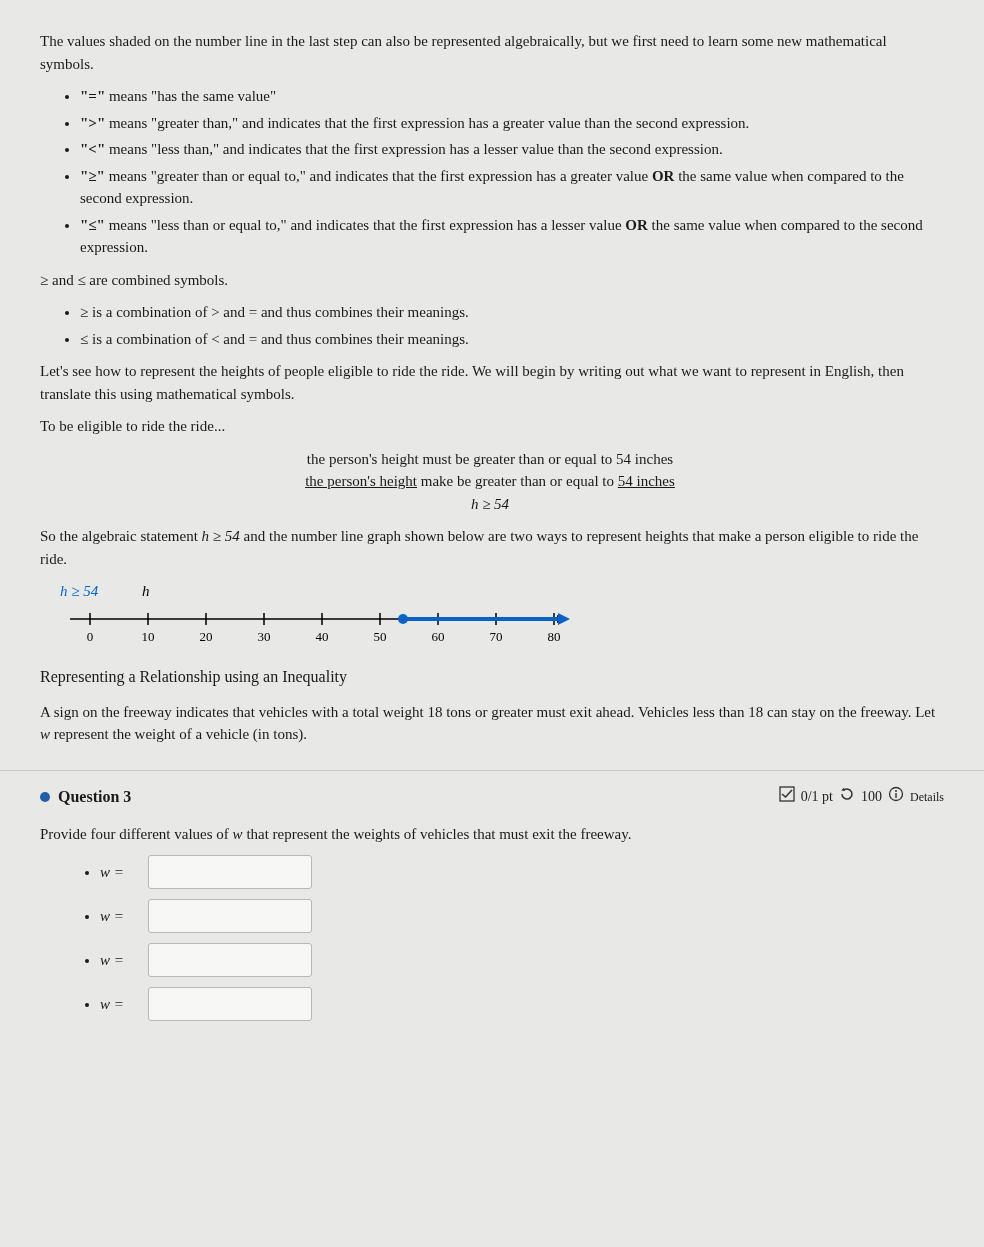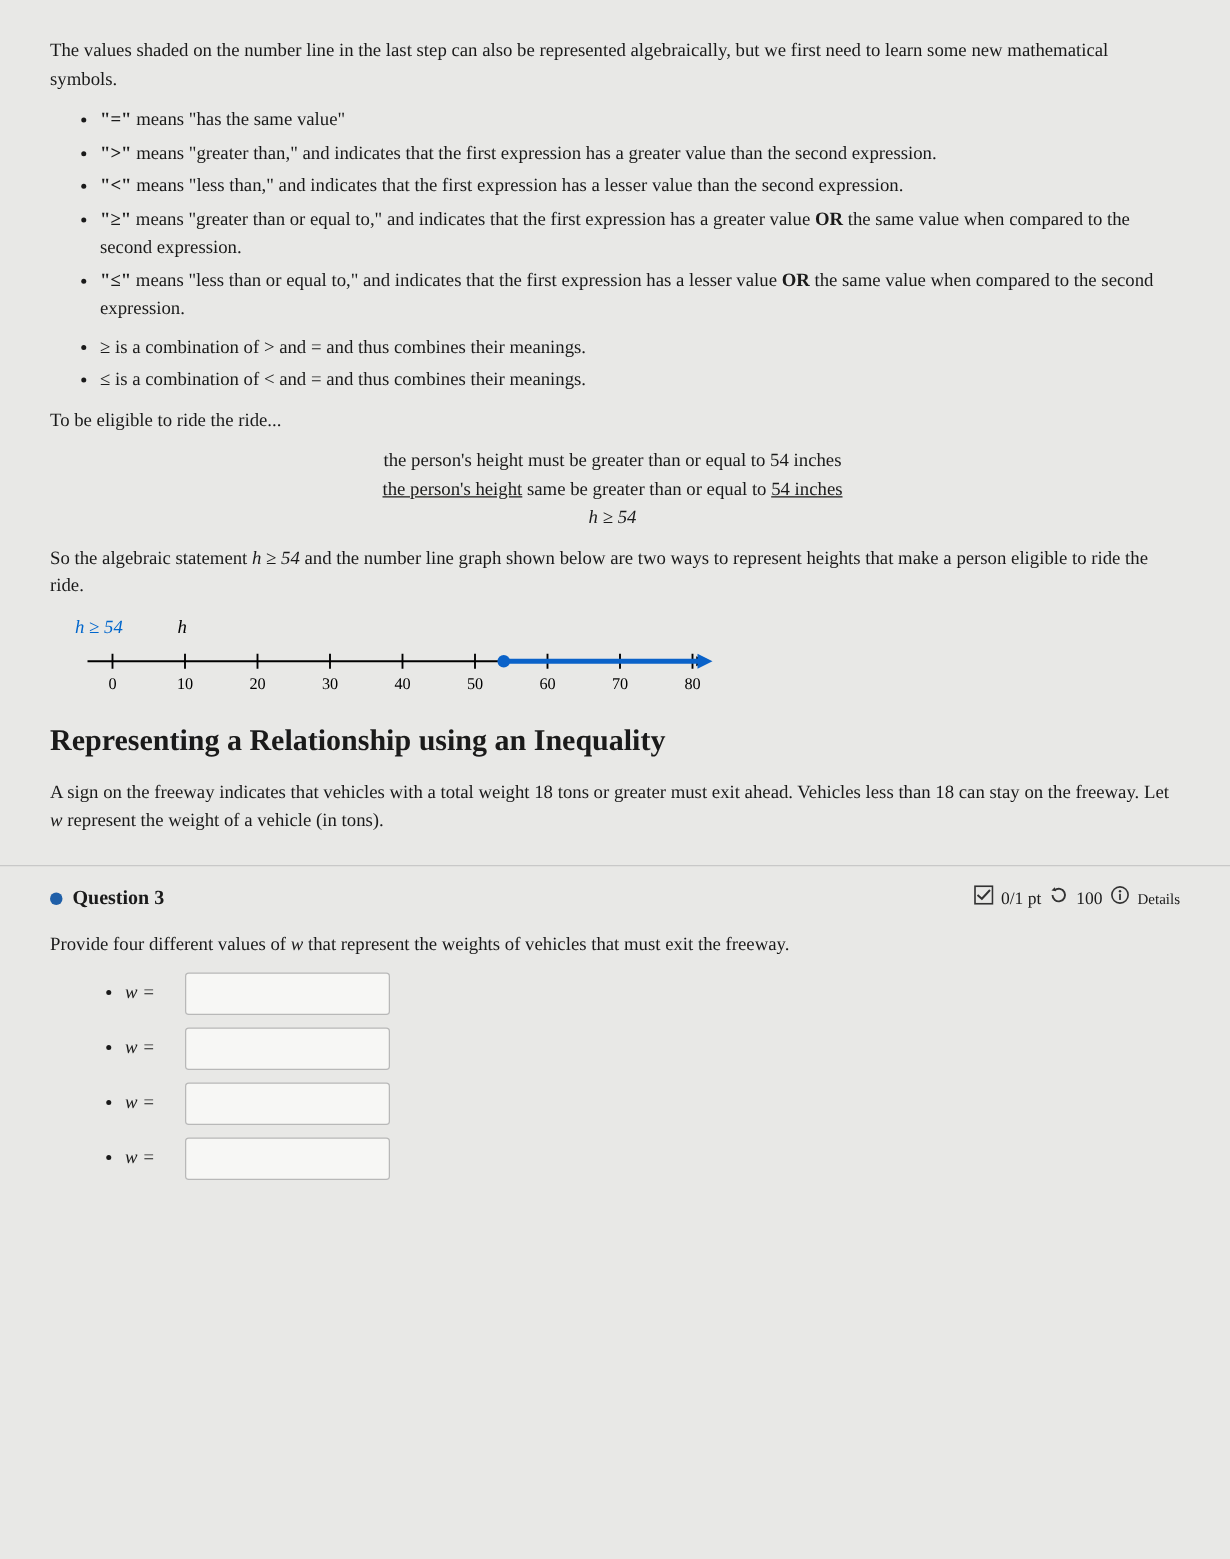--- a/index.html
+++ b/index.html
@@ -14,22 +14,22 @@
   .content { max-width: 900px; }
   p { margin: 10px 0; }
   ul { margin: 8px 0 8px 20px; padding-left: 20px; }
   li { margin: 4px 0; }
   .bold { font-weight: bold; }
   .italic { }
   .underline { text-decoration: underline; text-align: right; }
   .centered { text-align: center; }
   .math { font-family: Georgia, serif; font-style: italic; }
   .section-title {
-    font-size: 24px;
-    font-weight: bold;
+    font-size: 16px;
+    font-weight: normal;
     margin: 20px 0 12px 0;
   }
   .numline-wrap { margin: 6px 0 6px 20px; }
   .numline-label { color:#0066cc; font-style: italic; margin-bottom:-2px; }
   .numline-label .hvar { color:#000; margin-left: 40px; }
   svg.numline { display:block; }
   hr.sep {
     border: none;
     border-top: 1px solid #c8c8c8;
     margin: 24px -40px 14px -40px;
@@ -72,33 +72,35 @@
 <p>The values shaded on the number line in the last step can also be represented algebraically, but we first need to learn some new mathematical symbols.</p>
 
 <ul>
   <li><span class="bold">"="</span><span> means "has the same value"</span></li>
   <li><span class="bold">"&gt;"</span><span> means "greater than," and indicates that the first expression has a greater value than the second expression.</span></li>
   <li><span class="bold">"&lt;"</span><span> means "less than," and indicates that the first expression has a lesser value than the second expression.</span></li>
   <li><span class="bold">"≥"</span><span> means "greater than or equal to," and indicates that the first expression has a greater value </span><span class="bold">OR</span><span> the same value when compared to the second expression.</span></li>
   <li><span class="bold">"≤"</span><span> means "less than or equal to," and indicates that the first expression has a lesser value </span><span class="bold">OR</span><span> the same value when compared to the second expression.</span></li>
 </ul>
 
+<p>≥ and ≤ are combined symbols.</p>
 
 <ul>
   <li>≥ is a combination of &gt; and = and thus combines their meanings.</li>
   <li>≤ is a combination of &lt; and = and thus combines their meanings.</li>
 </ul>
 
+<p>Let's see how to represent the heights of people eligible to ride the ride. We will begin by writing out what we want to represent in English, then translate this using mathematical symbols.</p>
 
 <p>To be eligible to ride the ride...</p>
 
 <div class="centered">
   <div>the person's height must be greater than or equal to 54 inches</div>
   <div>
-    <span class="underline">the person's height</span><span> same be </span><span class="italic">greater than or equal</span><span> to </span><span class="underline">54 inches</span>
+    <span class="underline">the person's height</span><span> make be </span><span class="italic">greater than or equal</span><span> to </span><span class="underline">54 inches</span>
   </div>
   <div class="math">h ≥ 54</div>
 </div>
 
 <p>
   <span>So the algebraic statement </span><span class="math">h ≥ 54</span><span> and the number line graph shown below are two ways to represent heights that make a person eligible to ride the ride.</span>
 </p>
 
 <div class="numline-wrap">
   <div class="numline-label">

